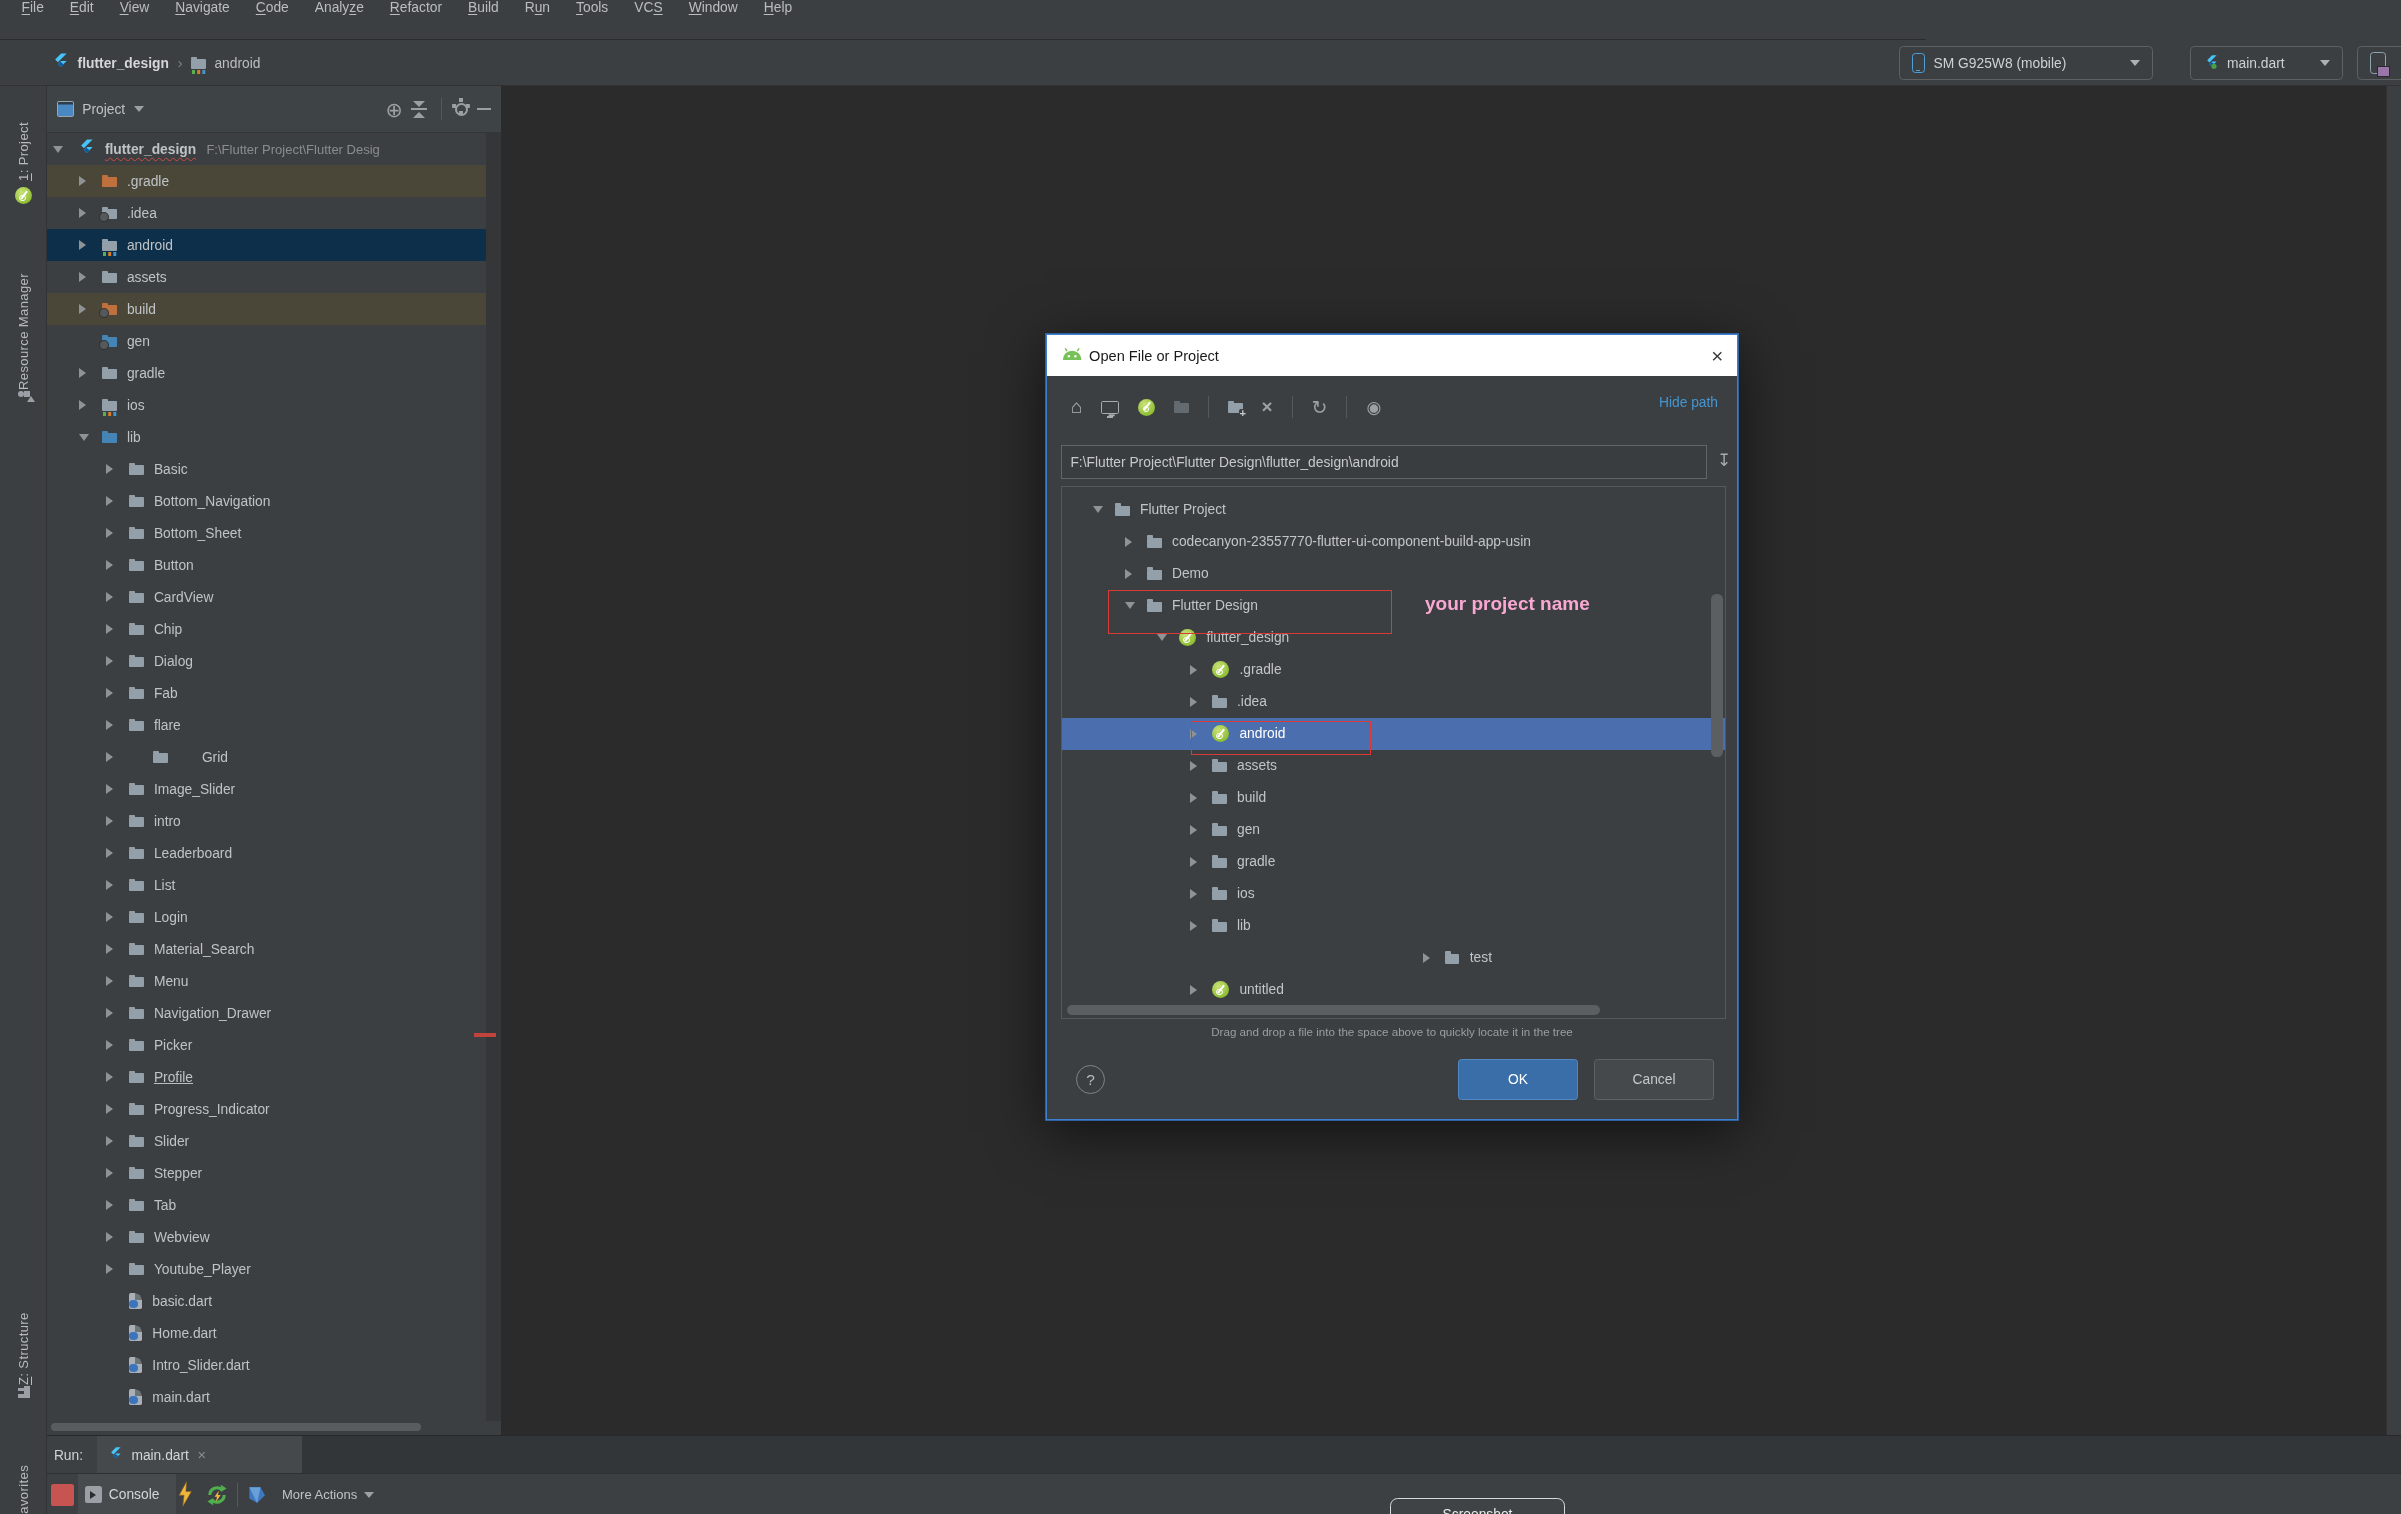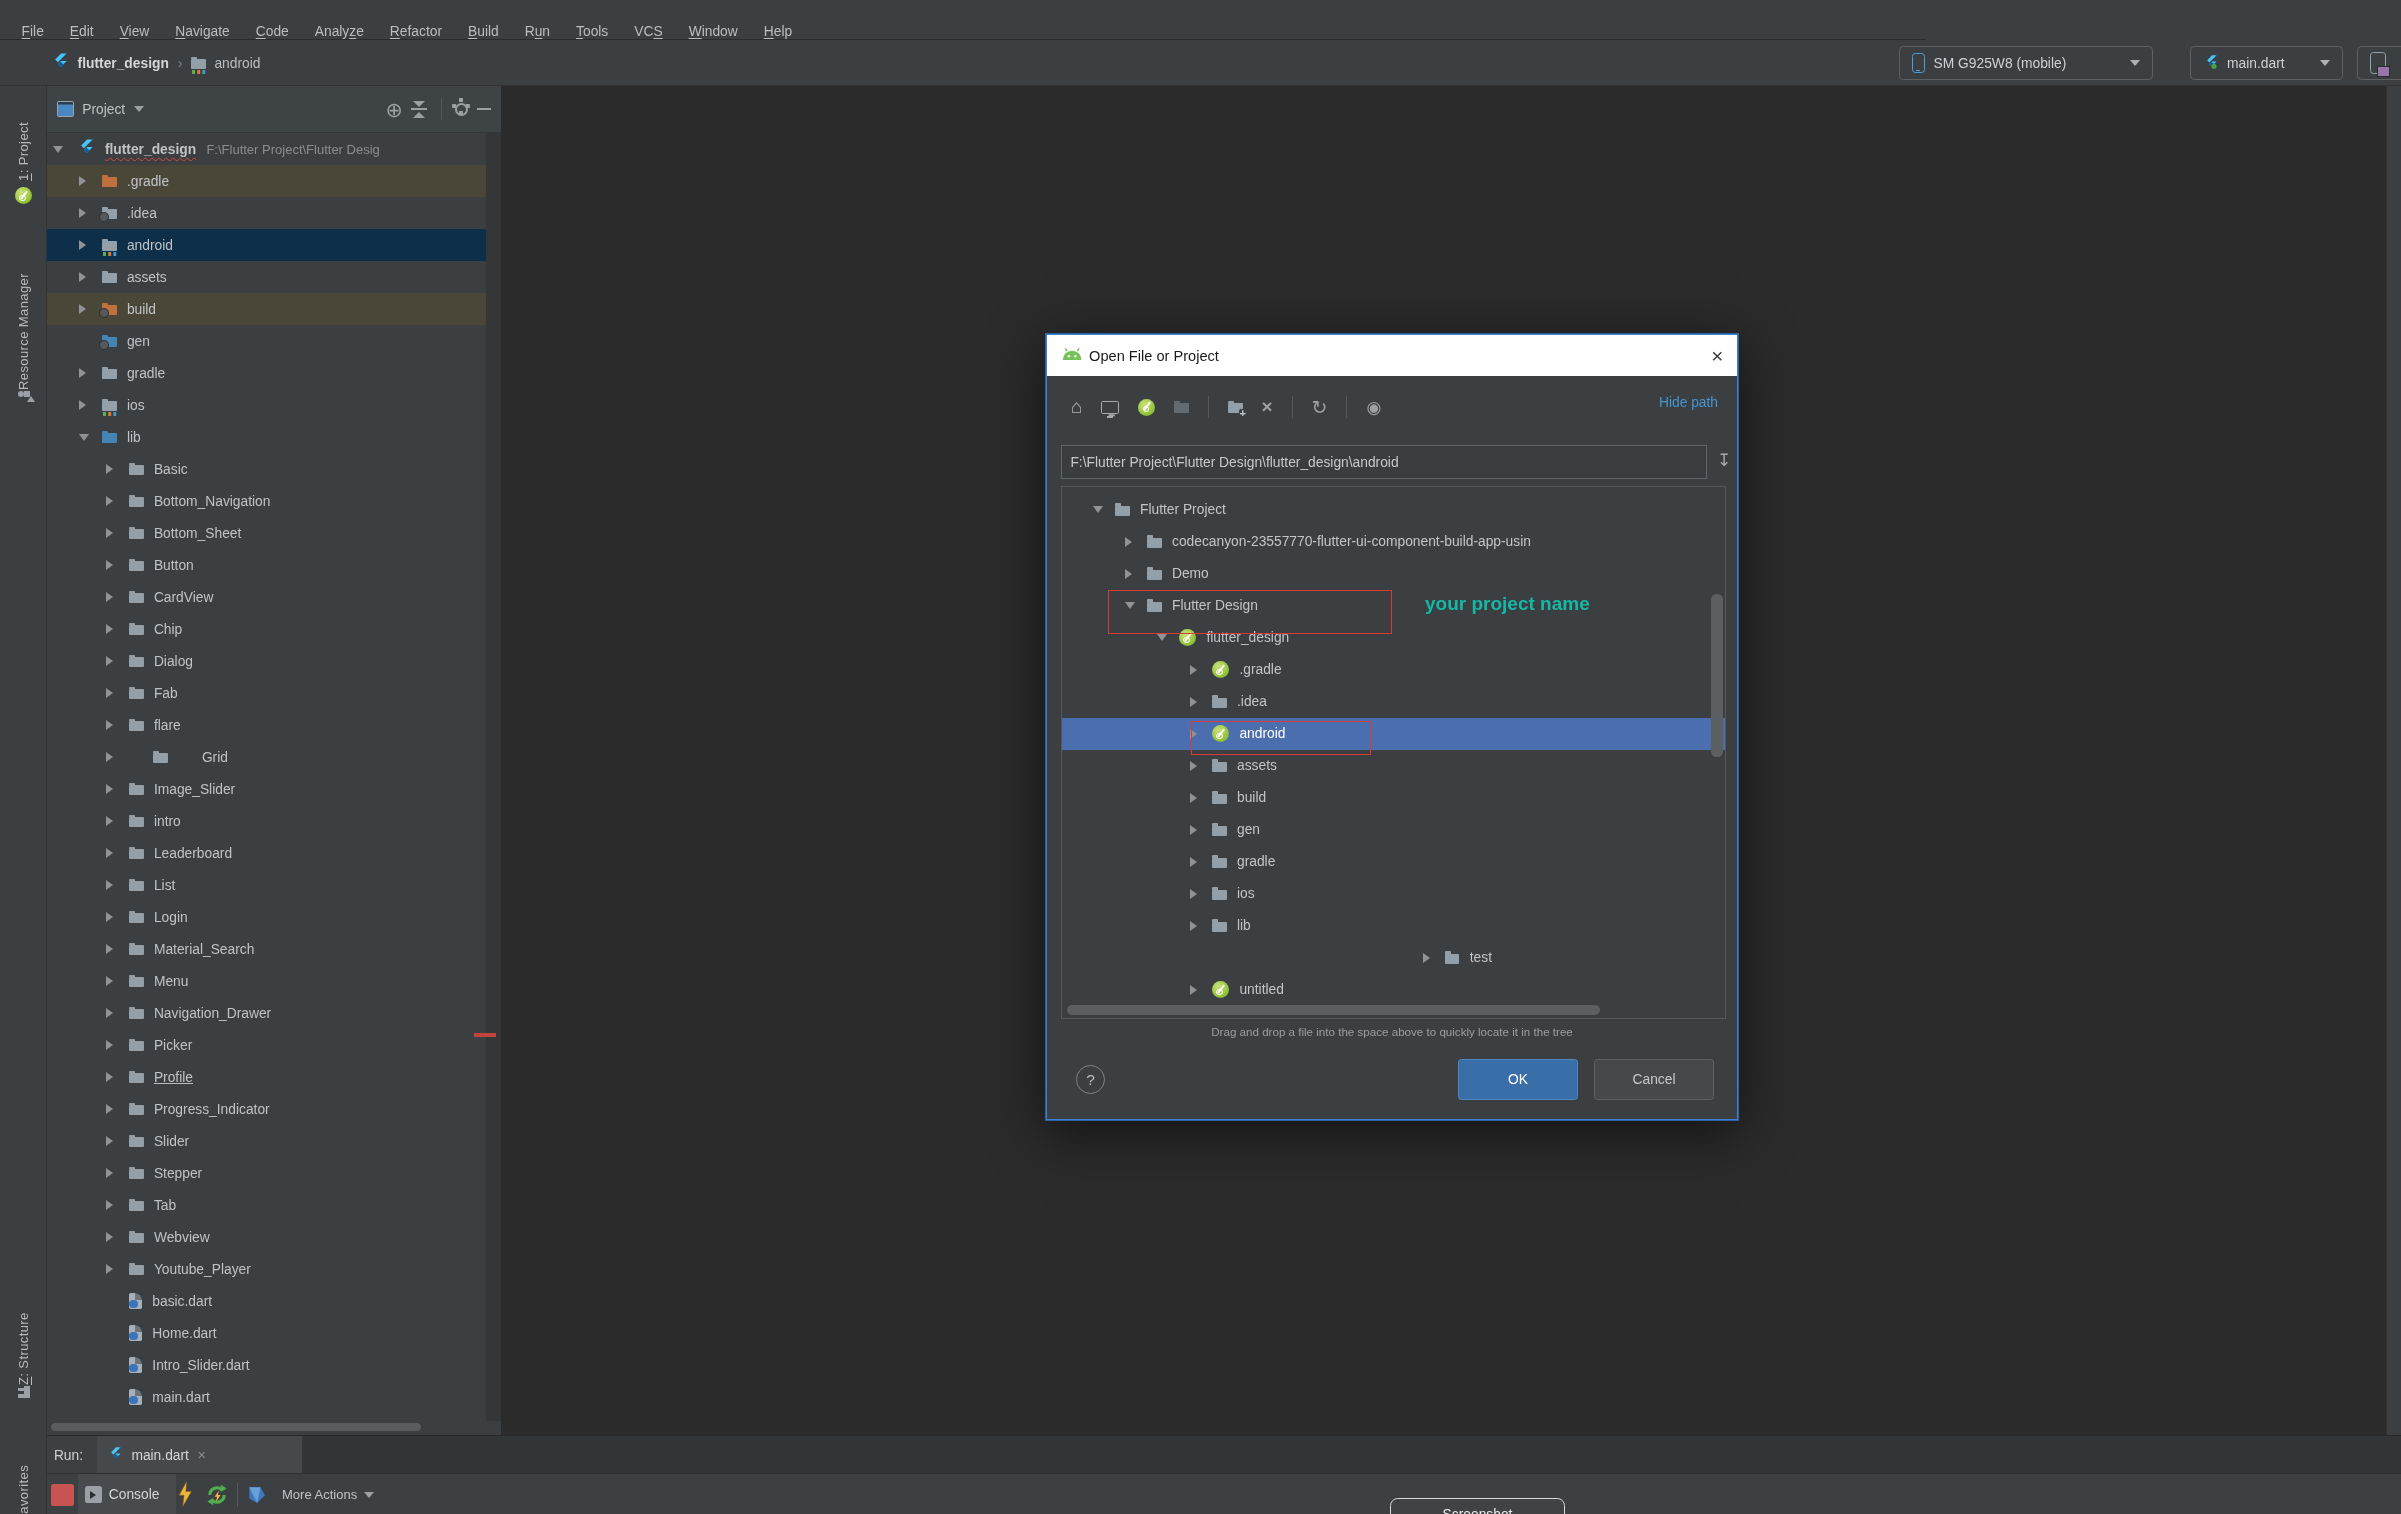--- a/index.html
+++ b/index.html
@@ -1,21 +1,21 @@
 <!DOCTYPE html>
 <html style="font-size:13.8px"><head>
 <meta charset="utf-8">
 <style>
   * { margin:0; padding:0; box-sizing:border-box; }
   html,body { background:#222; }
   body { font-family:"Liberation Sans", sans-serif; }
   .app { position:relative; width:2401px; height:1514px; background:#3c3f41; overflow:hidden; color:#bbbdbf; }
 
   
-  .menubar { position:absolute; left:0; top:0; width:1926px; height:40px; background:#3c3f41; border-bottom:0.9px solid #2b2b2b; display:flex; align-items:flex-end; padding-left:8.6px; }
+  .menubar { position:absolute; left:0; top:0; width:1926px; height:40px; background:#3c3f41; border-bottom:0.9px solid #2b2b2b; display:flex; align-items:flex-start; padding-left:8.6px; }
   .menu-item { padding:0 13px; font-size:13.8px; color:#bbbdbf; cursor:default; }
   .menu-item u { text-decoration:underline; text-underline-offset:1.7px; }
 
   
   .navbar { position:absolute; left:0; top:40px; width:2401px; height:46px; background:#3c3f41; border-bottom:0.9px solid #323232; }
   .breadcrumb { position:absolute; left:50px; top:0; height:46px; display:flex; align-items:center; gap:8.6px; font-size:13.8px; }
   .bc-proj { color:#d4d6d8; font-weight:bold; }
   .bc-sep { color:#7d8184; font-size:15.5px; }
   .bc-item { color:#bbbdbf; }
   .nav-btn { position:absolute; top:6px; height:34px; border:0.9px solid #5e6163; border-radius:4.3px; display:flex; align-items:center; gap:8.6px; padding:0 12px; font-size:13.8px; color:#ced1d3; background:#3c3f41; }
@@ -135,21 +135,21 @@
   .drow .arr { width:22.3px; flex:none; display:flex; }
   .drow .lbl { font-size:13.8px; color:#c2c5c7; margin-left:10.3px; }
   .drow.sel { background:#4b6eaf; }
   .drow.sel .lbl { color:#fff; }
   .dtree-pad { padding-top:6.9px; }
   .dvscroll { position:absolute; right:1.7px; top:107px; width:12px; height:163px; background:#5c5f61; border-radius:5.2px; }
   .dhscroll { position:absolute; left:5.2px; bottom:2.6px; width:533px; height:10.3px; background:#5c5f61; border-radius:5.2px; }
   .redbox { position:absolute; border:1.7px solid #d93a36; pointer-events:none; }
   .redbox1 { left:61px; top:255px; width:284px; height:44px; }
   .redbox2 { left:144px; top:386px; width:180px; height:34px; }
-  .annotation { position:absolute; left:378px; top:258px; font-size:19px; font-weight:bold; color:#14b8a6; }
+  .annotation { position:absolute; left:378px; top:258px; font-size:19px; font-weight:bold; color:#f9a8d4; }
   .dhint { position:absolute; left:0; top:690px; width:100%; text-align:center; font-size:11.6px; color:#9b9ea0; }
   .dhelp { position:absolute; left:29px; top:730px; width:29px; height:29px; border:1.7px solid #808385; border-radius:50%; color:#b9bcbe; font-size:15.5px; display:flex; align-items:center; justify-content:center; }
   .dbtn { position:absolute; top:724px; width:120px; height:41px; border-radius:3.4px; font-size:13.8px; display:flex; align-items:center; justify-content:center; }
   .dbtn.ok { left:411px; background:#3a6ea8; border:0.9px solid #5188c2; color:#ffffff; }
   .dbtn.cancel { left:547px; background:#45494c; border:0.9px solid #5e6264; color:#c6c9cb; }
 </style>
 </head>
 <body>
 
 <div class="app">

